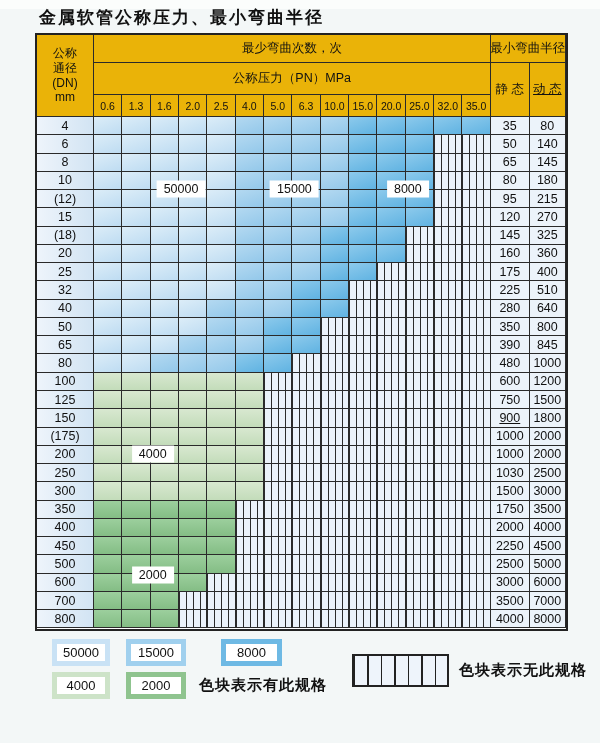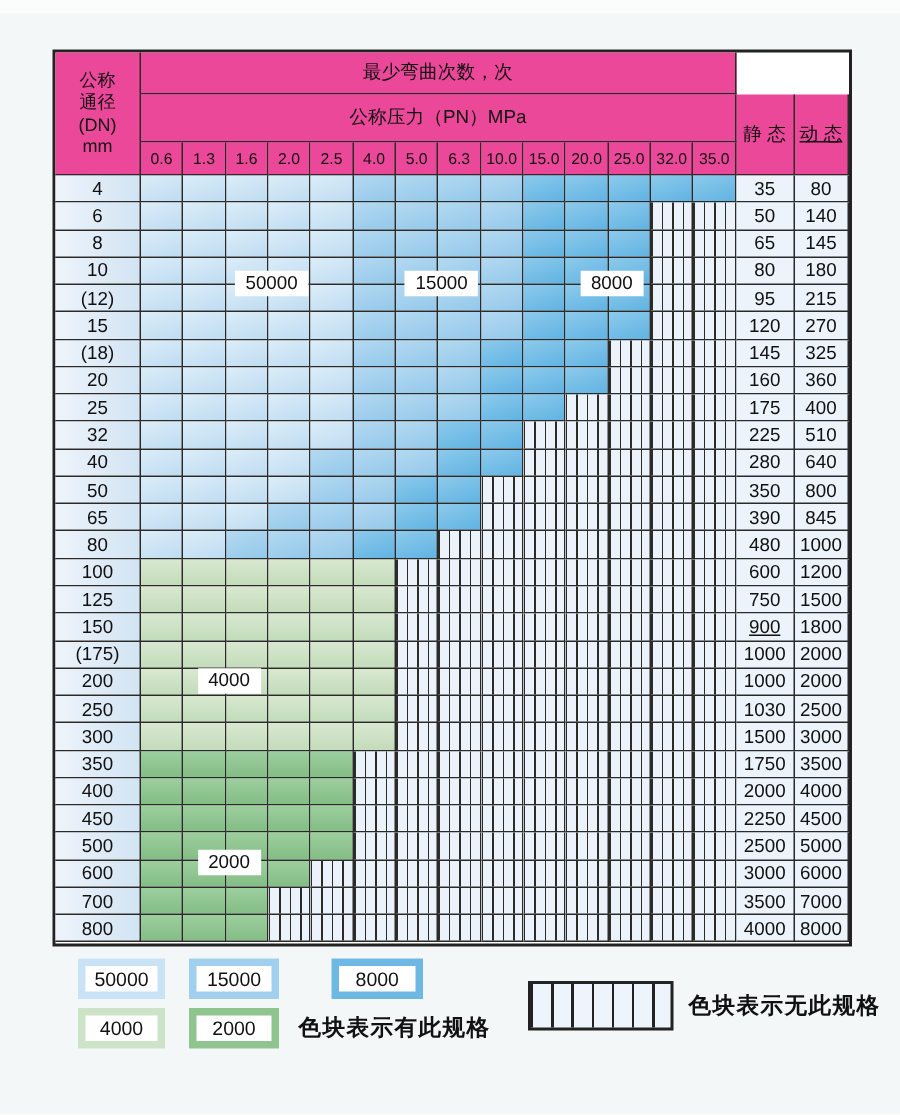--- a/index.html
+++ b/index.html
@@ -20,21 +20,21 @@
     box-sizing:border-box; border:2px solid #222; background:#fff;
     display:grid;
     grid-template-columns:57px repeat(14,28.35px) 39px 36px;
     grid-template-rows:28px 32px 22px repeat(28,18.28px);
   }
   .cell{
     box-sizing:border-box; border-right:1px solid #2a2a2a; border-bottom:1px solid #2a2a2a;
     display:flex; align-items:center; justify-content:center;
     overflow:hidden; white-space:nowrap;
   }
-  .hcell{background:#ec4899; font-size:12.5px;}
+  .hcell{background:#eab308; font-size:12.5px;}
   .hcell.pval{font-size:10.5px;}
   .dn-h{flex-direction:column; font-size:12px; line-height:1.22;}
   .bcell{font-size:12.5px;}
   .bcell.dn{background:linear-gradient(90deg,#eef4fb,#d2e4f3);}
   .bcell.val{background:#ecf3fa;}
   .zb-l{background:linear-gradient(160deg,#dcedf8,#bedcf2);}
   .zb-m{background:linear-gradient(160deg,#b4d9f1,#93c8ea);}
   .zb-d{background:linear-gradient(160deg,#8dcaec,#60b3e2);}
   .zg-l{background:linear-gradient(180deg,#d8e8d0,#c3dcba);}
   .zg-d{background:linear-gradient(180deg,#9ccf9d,#84bd85);}
@@ -56,29 +56,31 @@
   .hatch-box{
     position:absolute; left:352px; top:654px; width:97px; height:33px;
     box-sizing:border-box; border:2px solid #222; background:#eef4fb;
     background-image:repeating-linear-gradient(90deg,#222 0 1.5px,transparent 1.5px 13.5px);
   }
 </style>
 </head>
 <body>
 
 <div class="page">
+  <div class="title">金属软管公称压力、最小弯曲半径</div>
 
   <div class="spec-table" id="specTable">
       <div class="cell hcell dn-h" style="grid-area: 1 / 1 / 4;">
         <div>公称</div>
         <div>通径</div>
         <div>(DN)</div>
         <div>mm</div>
       </div>
       <div class="cell hcell" style="grid-area: 1 / 2 / auto / 16;">最少弯曲次数，次</div>
+      <div class="cell hcell" style="grid-area: 1 / 16 / auto / 18;">最小弯曲半径</div>
       <div class="cell hcell" style="grid-area: 2 / 16 / 4;">静 态</div>
       <div class="cell hcell" style="grid-area: 2 / 2 / auto / 16;">公称压力（PN）MPa</div>
       <div class="cell hcell" style="grid-area: 2 / 17 / 4; text-decoration: underline;">动 态</div>
       <div class="cell hcell pval" style="grid-area: 3 / 2;">0.6</div>
       <div class="cell hcell pval" style="grid-area: 3 / 3;">1.3</div>
       <div class="cell hcell pval" style="grid-area: 3 / 4;">1.6</div>
       <div class="cell hcell pval" style="grid-area: 3 / 5;">2.0</div>
       <div class="cell hcell pval" style="grid-area: 3 / 6;">2.5</div>
       <div class="cell hcell pval" style="grid-area: 3 / 7;">4.0</div>
       <div class="cell hcell pval" style="grid-area: 3 / 8;">5.0</div>

